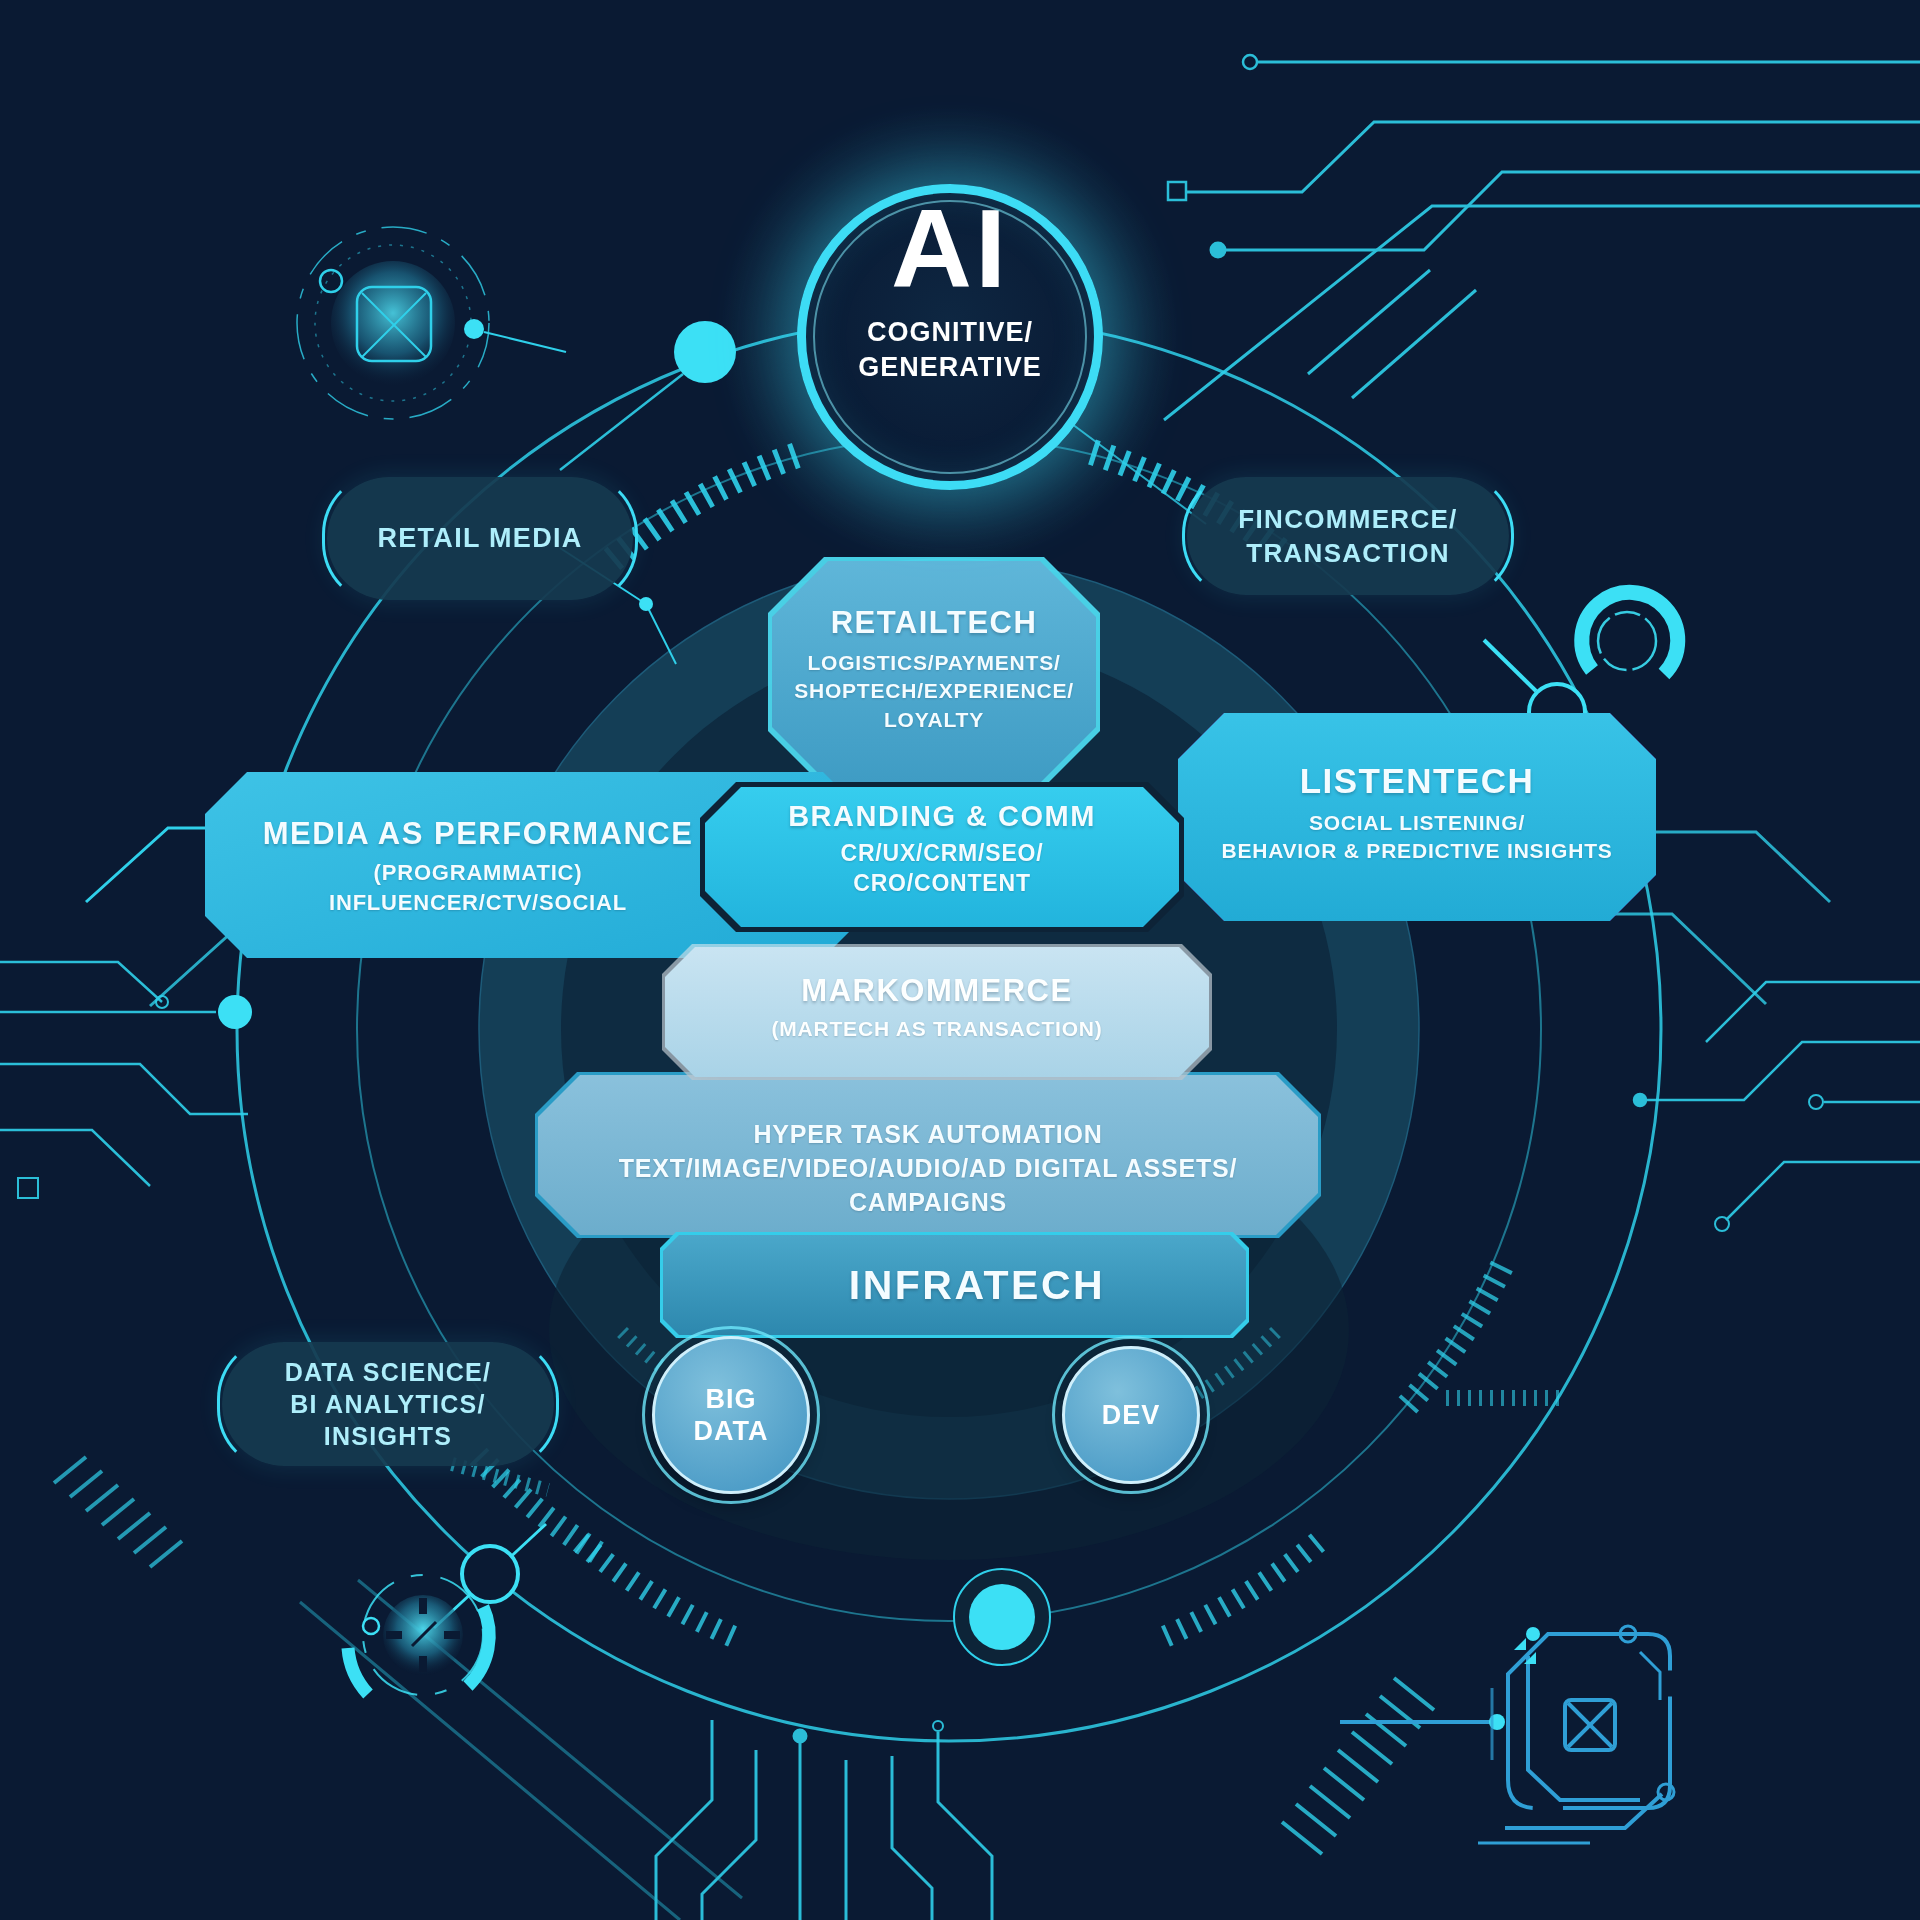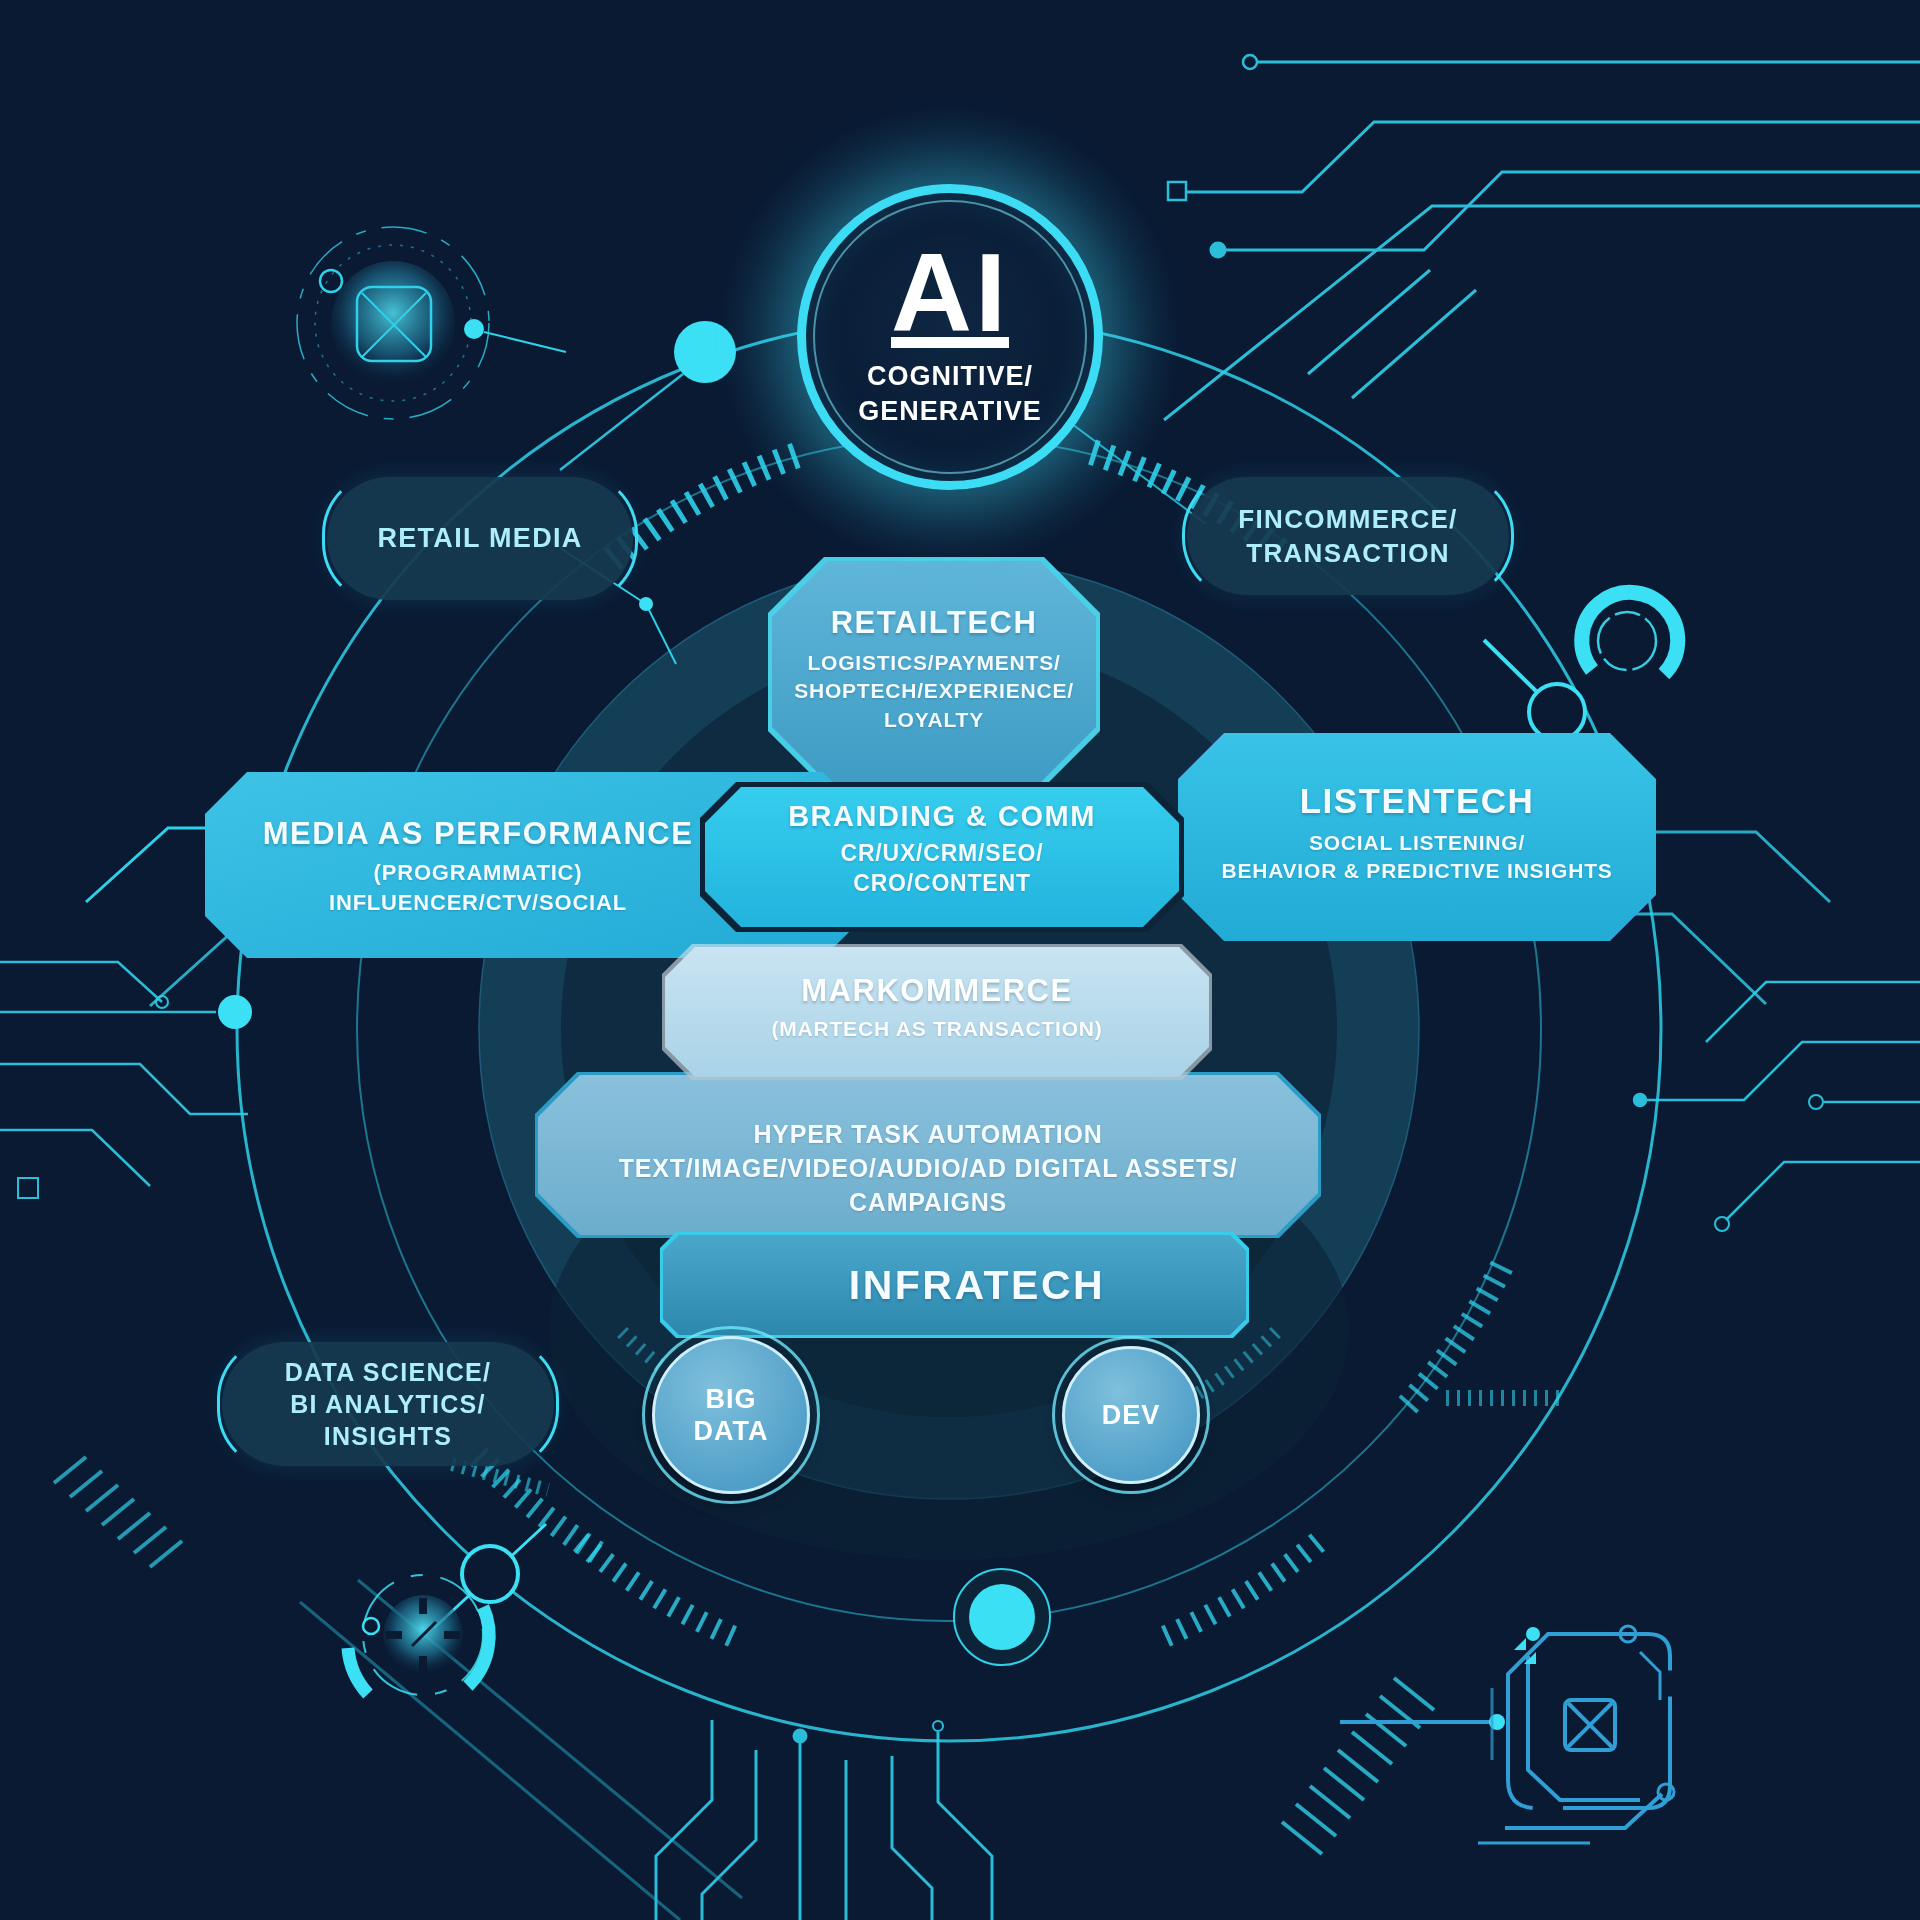--- a/index.html
+++ b/index.html
@@ -18,21 +18,21 @@
 
   .frame{position:absolute;filter:drop-shadow(0 14px 18px rgba(3,10,22,.5));}
   .frame>.fill{position:absolute;inset:4px;display:flex;flex-direction:column;align-items:center;text-align:center;color:#f4fcff;}
 
   
   .f-retailtech{left:768px;top:557px;width:332px;height:230px;background:rgba(80,226,248,.9);z-index:2;}
   .f-retailtech>.fill{background:linear-gradient(180deg,#5fb6d9 0%,#3f9cc4 100%);padding-top:44px;box-sizing:border-box;}
   .f-media{left:205px;top:772px;width:660px;height:186px;background:#2cb7df;z-index:3;}
   .f-media>.fill{inset:0;background:linear-gradient(165deg,#3ec3e6 0%,#21aad6 100%);padding-top:44px;box-sizing:border-box;align-items:flex-start;}
   .media-text{width:530px;margin-left:8px;text-align:center;}
-  .f-listen{left:1178px;top:733px;width:478px;height:208px;background:#8b5cf6;z-index:3;}
+  .f-listen{left:1178px;top:713px;width:478px;height:208px;background:#8b5cf6;z-index:3;}
   .f-listen>.fill{inset:0;background:linear-gradient(180deg,#38c3e7 0%,#22abd5 100%);padding-top:48px;box-sizing:border-box;}
   .f-branding{left:700px;top:782px;width:484px;height:150px;background:#0d2337;z-index:5;}
   .f-branding>.fill{inset:5px;background:linear-gradient(180deg,#36cdee 0%,#22b4dd 100%);padding-top:13px;box-sizing:border-box;}
   .f-markom{left:662px;top:944px;width:550px;height:136px;background:rgba(240,250,255,.55);z-index:6;}
   .f-markom>.fill{inset:3px;background:linear-gradient(180deg,#c9e4f2 0%,#a9d3e7 100%);padding-top:26px;box-sizing:border-box;color:#fdffff;}
   .f-hyper{left:535px;top:1072px;width:786px;height:166px;background:#2a9cc6;z-index:4;}
   .f-hyper>.fill{inset:3px;background:linear-gradient(180deg,#8ac1dc 0%,#6cadcc 100%);padding-top:42px;box-sizing:border-box;}
   .f-infra{left:660px;top:1232px;width:544px;height:106px;background:#35cdea;z-index:6;}
   .f-infra>.fill{inset:3px;background:linear-gradient(180deg,#4aa7ca 0%,#2d88ae 100%);justify-content:center;}
   .f-cloud{left:752px;top:1336px;width:338px;height:186px;background:#25b7e0;z-index:5;}
@@ -65,21 +65,21 @@
   .pl-fincom{left:1187px;top:477px;width:322px;height:118px;font-size:26px;line-height:1.32;}
   .pl-data{left:222px;top:1342px;width:332px;height:124px;font-size:25px;line-height:1.28;}
   .pl-plat{left:1316px;top:1340px;width:336px;height:120px;font-size:26px;line-height:1.32;}
 
   
   .badge{position:absolute;left:797px;top:184px;width:306px;height:306px;border-radius:50%;z-index:8;
          border:9px solid #3ddcf5;box-sizing:border-box;text-align:center;color:#fff;
          background:radial-gradient(circle at 50% 45%,#0e2742 0%,#0a1c36 62%,#0a1a33 100%);
          box-shadow:0 0 70px 14px rgba(61,220,245,.42),inset 0 0 42px rgba(61,220,245,.16);}
   .badge::after{content:"";position:absolute;inset:7px;border:2px solid rgba(130,235,252,.55);border-radius:50%;}
-  .badge .bt{font-size:112px;font-weight:700;letter-spacing:3px;line-height:1;margin-top:44px;text-decoration:underline;}
+  .badge .bt{font-size:112px;font-weight:700;letter-spacing:3px;line-height:1;}
   .badge .bs{font-size:27px;font-weight:600;letter-spacing:1px;line-height:1.3;margin-top:10px;}
 </style>
 </head>
 <body>
 
 <div class="stage">
 
   <svg class="decor" width="1920" height="1920" viewBox="0 0 1920 1920">
     <defs>
       <radialGradient id="orb" cx="50%" cy="42%" r="60%">

